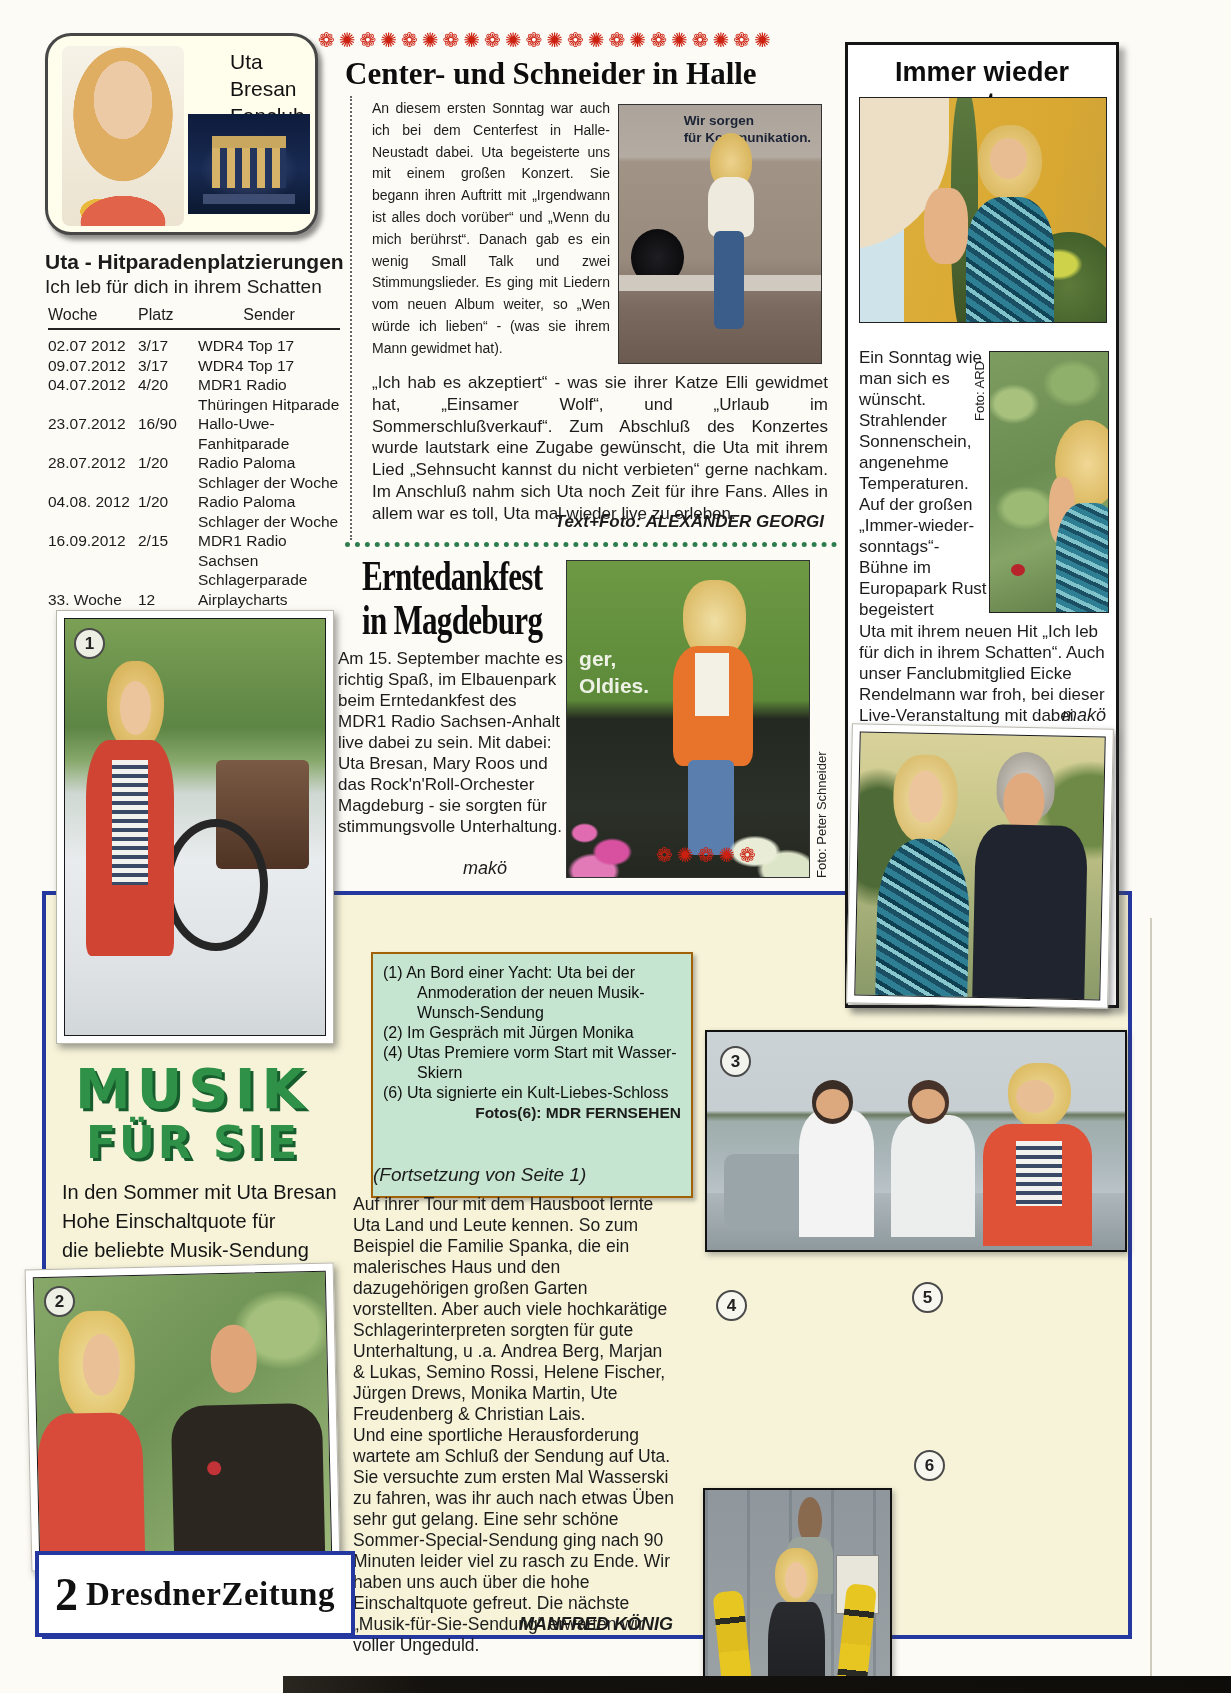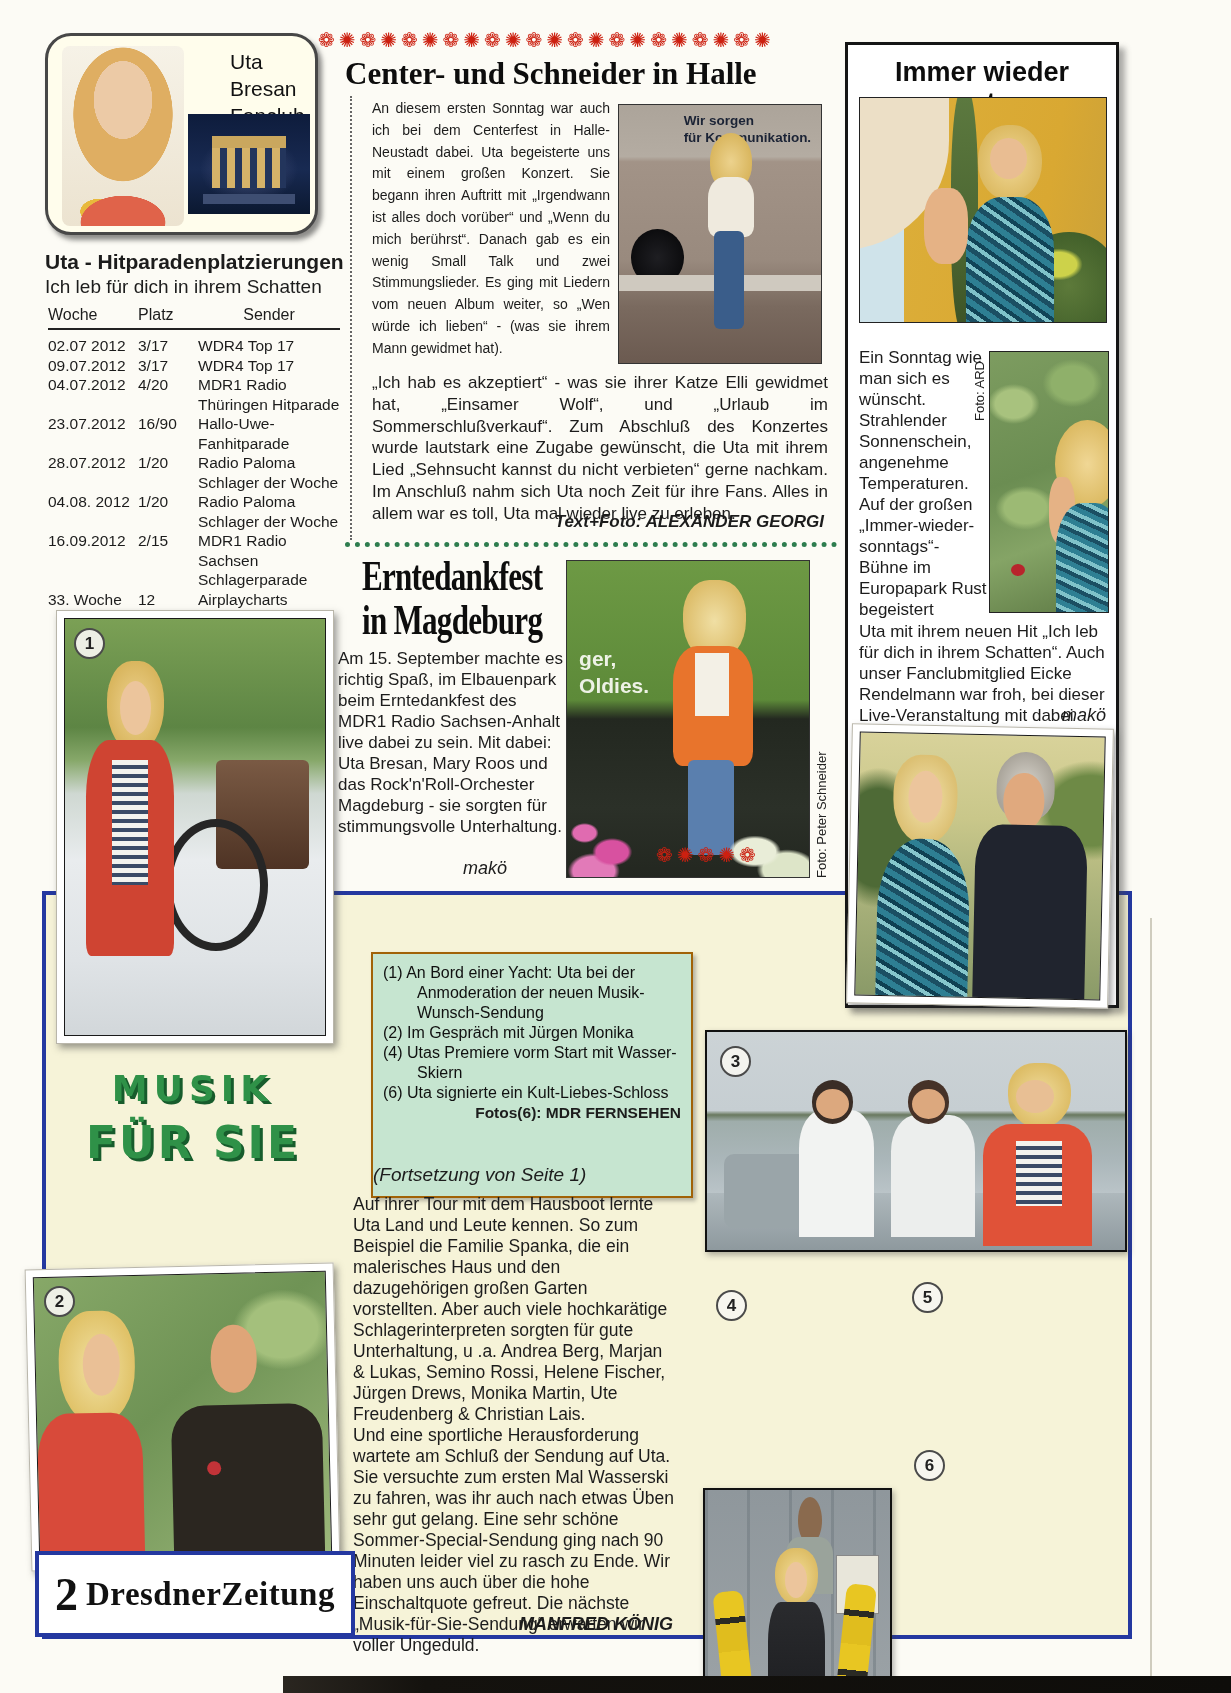--- a/index.html
+++ b/index.html
@@ -184,21 +184,21 @@
   
   .cap-box{left:371px;top:905px;width:322px;height:246px;background:#c6e5d0;border:2px solid #a16207;
            padding:9px 6px 4px 10px;z-index:2;box-shadow:3px 3px 4px rgba(60,60,60,.35);margin-top:47px;}
   .cap-item{font-size:16px;line-height:20px;padding-left:34px;text-indent:-34px;color:#101010;}
   .cap-credit{text-align:right;font-weight:bold;font-size:15.5px;padding-right:4px;margin-top:1px;}
 
   
   .musik-title{left:56px;top:1062px;width:274px;text-align:center;z-index:2;
     font-family:"DejaVu Sans",sans-serif;font-weight:bold;color:#2f9148;
     text-shadow:3px 3px 0 #175c2c;line-height:54px;}
-  .musik-l1{font-size:36px;letter-spacing:6px;}
+  .musik-l1{font-size:56px;letter-spacing:6px;}
   .musik-l2{font-size:44px;letter-spacing:3px;}
   .musik-sub{left:62px;top:1178px;width:280px;font-size:20px;line-height:29px;color:#141414;z-index:2;}
 
   
   .fort-head{left:373px;top:1164px;font-style:italic;font-size:19px;z-index:2;}
   .fort-body{left:353px;top:1194px;width:322px;font-size:17.5px;line-height:21px;z-index:2;}
   .fort-byline{left:373px;top:1614px;width:300px;text-align:right;font-style:italic;font-weight:bold;font-size:18px;z-index:2;}
 
   
   .footer-box{left:35px;top:1551px;width:320px;height:86px;background:#fff;border:4px solid #2438a0;
@@ -362,20 +362,25 @@
       <div class="boat1-jacket"></div>
       <div class="boat1-stripes"></div>
     </div>
   </div>
   <div class="abs badge" style="left:74px;top:628px;">1</div>
 
   <div class="abs musik-title">
     <div class="musik-l1">MUSIK</div>
     <div class="musik-l2">FÜR SIE</div>
   </div>
+  <div class="abs musik-sub">
+    <div>In den Sommer mit Uta Bresan</div>
+    <div>Hohe Einschaltquote für</div>
+    <div>die beliebte Musik-Sendung</div>
+  </div>
 
   <div class="abs ornament" style="left:656px;top:843px;width:130px;height:26px;">❁✺❁✺❁</div>
   <div class="abs cap-box">
     <div class="cap-item"><span>(1)</span> <span>An Bord einer Yacht: Uta  bei der Anmoderation der neuen Musik-Wunsch-Sendung</span></div>
     <div class="cap-item"><span>(2)</span> <span>Im Gespräch mit Jürgen Monika</span></div>
     <div class="cap-item"><span>(4)</span> <span>Utas Premiere vorm Start mit Wasser-Skiern</span></div>
     <div class="cap-item"><span>(6)</span> <span>Uta signierte ein Kult-Liebes-Schloss</span></div>
     <div class="cap-credit">Fotos(6): MDR FERNSEHEN</div>
   </div>
 

